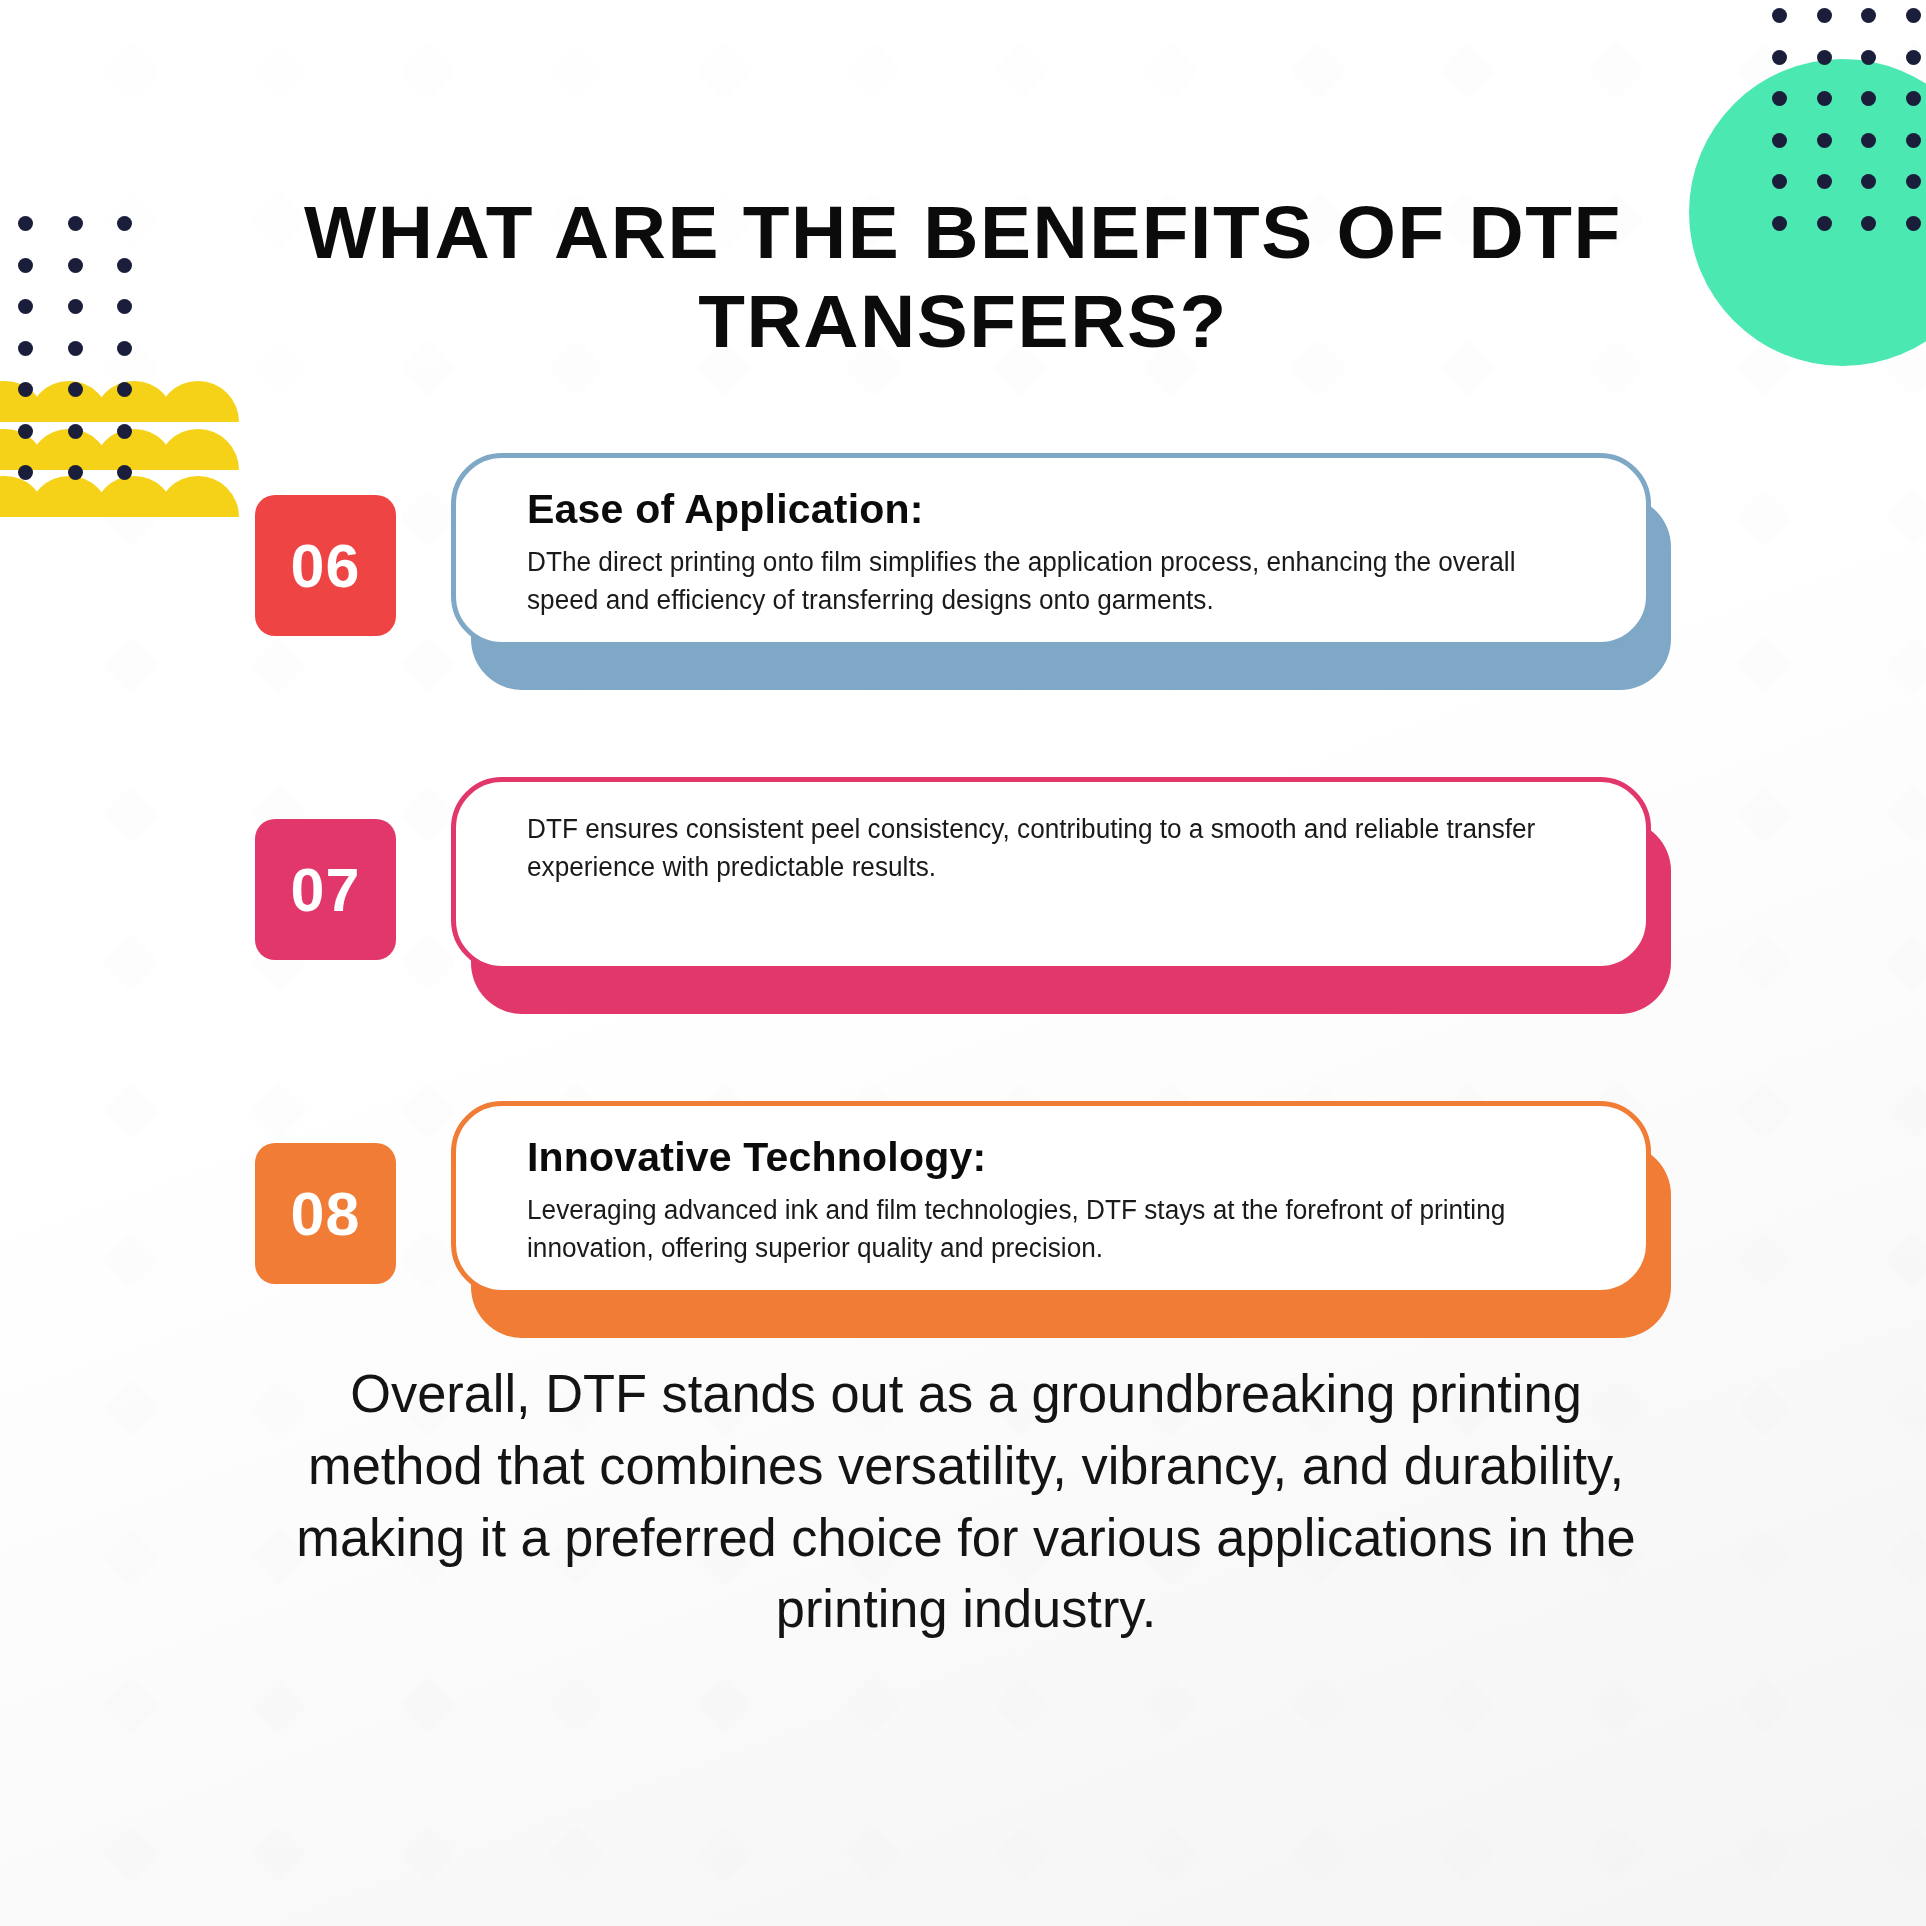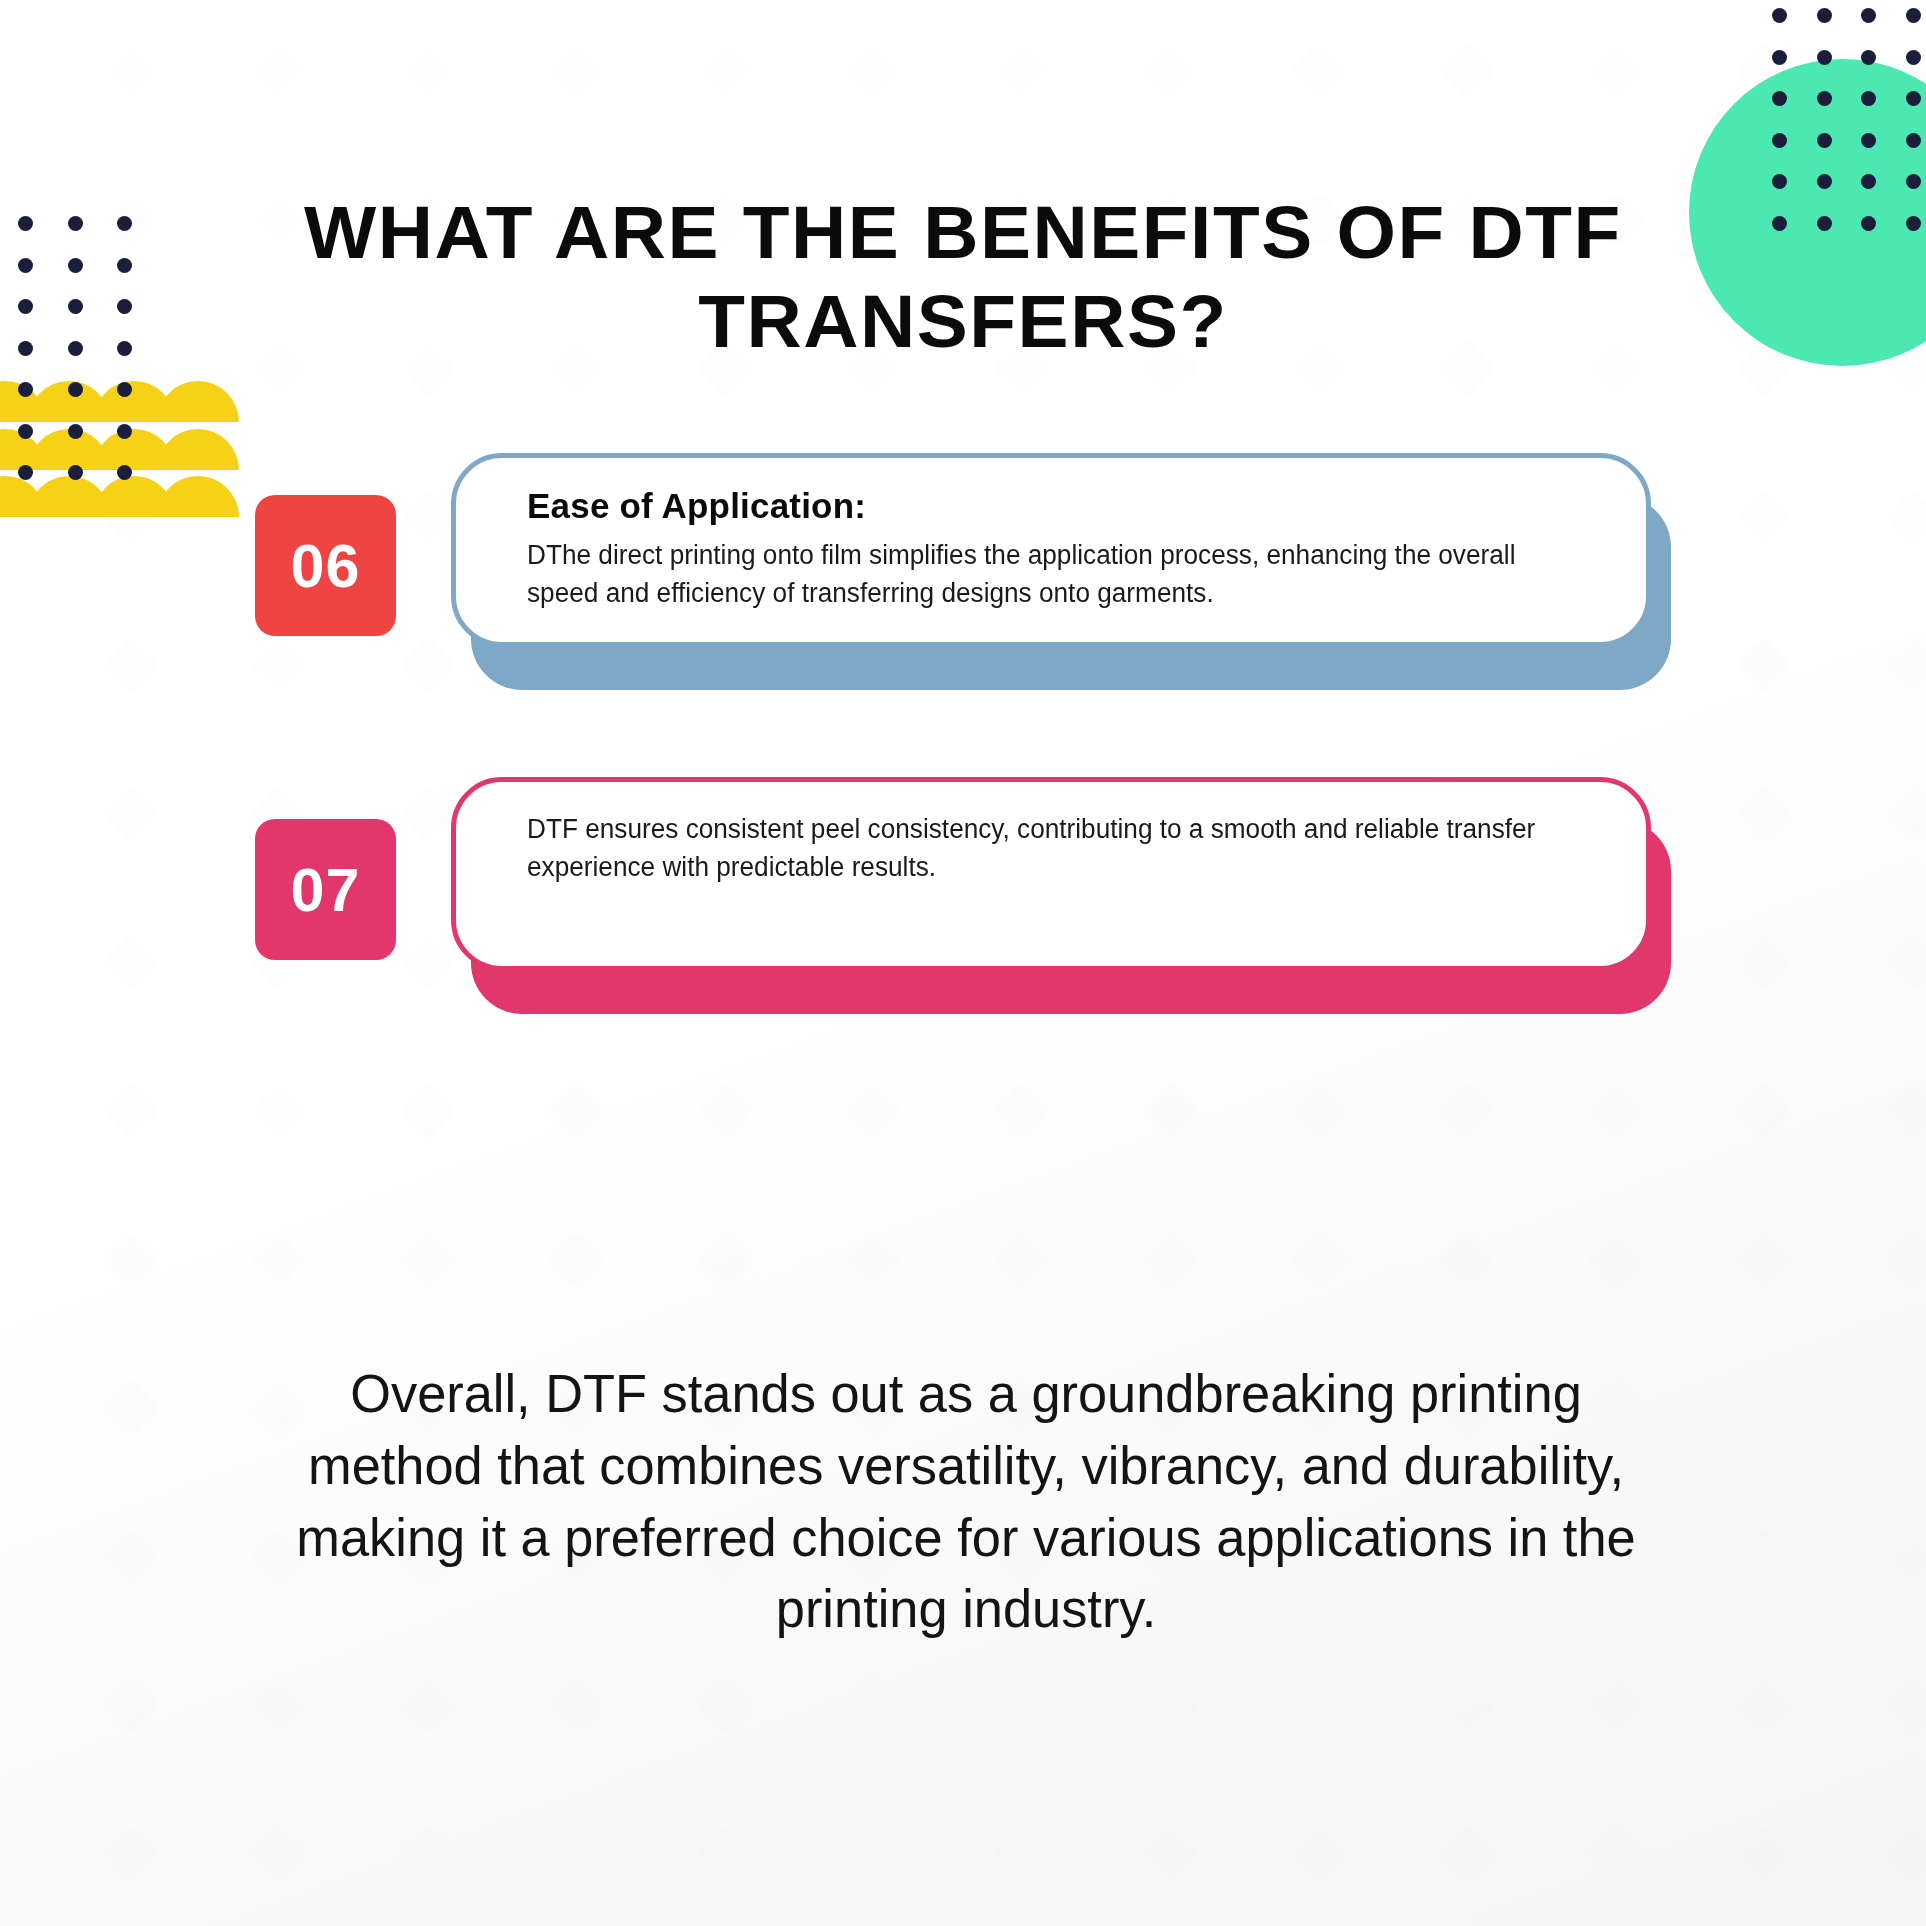--- a/index.html
+++ b/index.html
@@ -124,21 +124,21 @@
     background:#ffffff;
     border-radius:51px;
     border:5px solid #000;
     z-index:2;
     padding:28px 57px 0 71px;
   }
 
   .card-title {
     font-family:"Liberation Sans", sans-serif;
     font-weight:bold;
-    font-size:35px;
+    font-size:41px;
     letter-spacing:0.2px;
     color:#0b0b0b;
     margin-bottom:10px;
   }
   .card-body {
     font-family:"Liberation Sans", sans-serif;
     font-size:27px;
     line-height:1.42;
     color:#1a1a1a;
     transform:scaleX(0.97);
@@ -439,17 +439,25 @@
   </div>
 
   <div class="card-row">
     <div class="card-shadow" style="background: rgb(226, 55, 106);"></div>
     <div class="card" style="border-color: rgb(226, 55, 106);">
       <div class="card-body">DTF ensures consistent peel consistency, contributing to a smooth and reliable transfer experience with predictable results.</div>
     </div>
     <div class="badge" style="background: rgb(226, 55, 106);">07</div>
   </div>
 
+  <div class="card-row">
+    <div class="card-shadow" style="background: rgb(240, 124, 53);"></div>
+    <div class="card" style="border-color: rgb(240, 124, 53);">
+      <div class="card-title">Innovative Technology:</div>
+      <div class="card-body">Leveraging advanced ink and film technologies, DTF stays at the forefront of printing innovation, offering superior quality and precision.</div>
+    </div>
+    <div class="badge" style="background: rgb(240, 124, 53);">08</div>
+  </div>
 
 </div>
 
 <p id="summary">Overall, DTF stands out as a groundbreaking printing method that combines versatility, vibrancy, and durability, making it a preferred choice for various applications in the printing industry.</p>
 
 
 </body></html>

